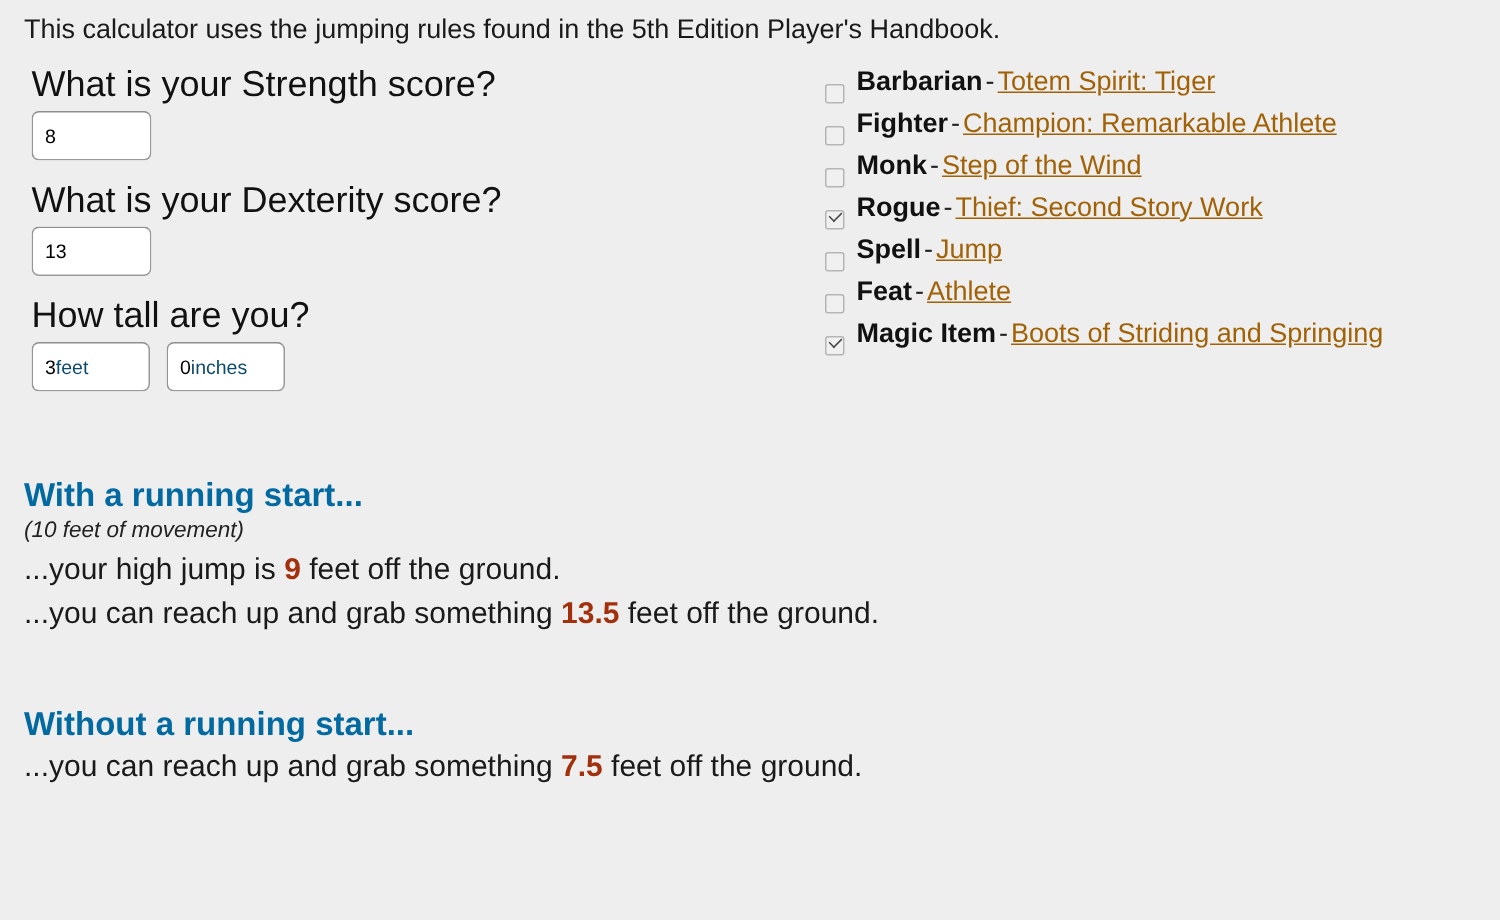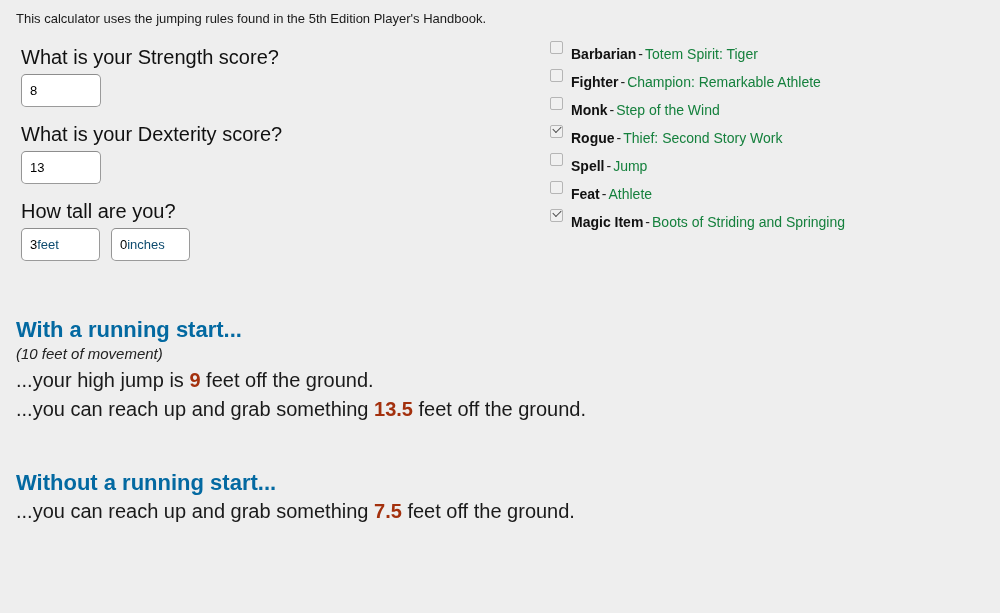--- a/index.html
+++ b/index.html
@@ -14,35 +14,35 @@
     color: #1a1a1a;
     overflow: hidden;
     position: relative;
   }
 
   
   .intro {
     position: absolute;
     left: 16px;
     top: 11px;
-    font-size: 13px;
+    font-size: 18px;
     line-height: 16px;
     color: #1a1a1a;
     white-space: nowrap;
   }
 
   
   .form-col {
     position: absolute;
     left: 16px;
     top: 42px;
     width: 520px;
   }
   .field-label {
-    font-size: 20px;
+    font-size: 24px;
     line-height: 30px;
     font-weight: 400;
     color: #111111;
     margin: 0 0 2px 5px;
     white-space: nowrap;
   }
   .field-row {
     display: flex;
     gap: 11px;
     margin: 0 0 12px 5px;
@@ -74,23 +74,23 @@
 
   
   .options-col {
     position: absolute;
     left: 550px;
     top: 40px;
     width: 446px;
   }
   .option-row {
     display: flex;
-    align-items: flex-start;
+    align-items: flex-end;
     height: 28px;
-    font-size: 14px;
+    font-size: 18px;
     line-height: 28px;
     white-space: nowrap;
   }
   .cbox {
     width: 13px;
     height: 13px;
     min-width: 13px;
     box-sizing: border-box;
     border: 1px solid #b5b5b5;
     border-radius: 2px;
@@ -114,21 +114,22 @@
     font-weight: 700;
     color: #111111;
   }
   .opt-sep {
     font-weight: 400;
     color: #222222;
     padding: 0 2px;
   }
   .opt-desc {
     font-weight: 400;
-    color: #15803d;
+    color: #a16207;
+    text-decoration: underline;
   }
 
   
   .results {
     position: absolute;
     left: 16px;
     top: 315px;
     width: 960px;
   }
   .res-block { margin-bottom: 0; }

